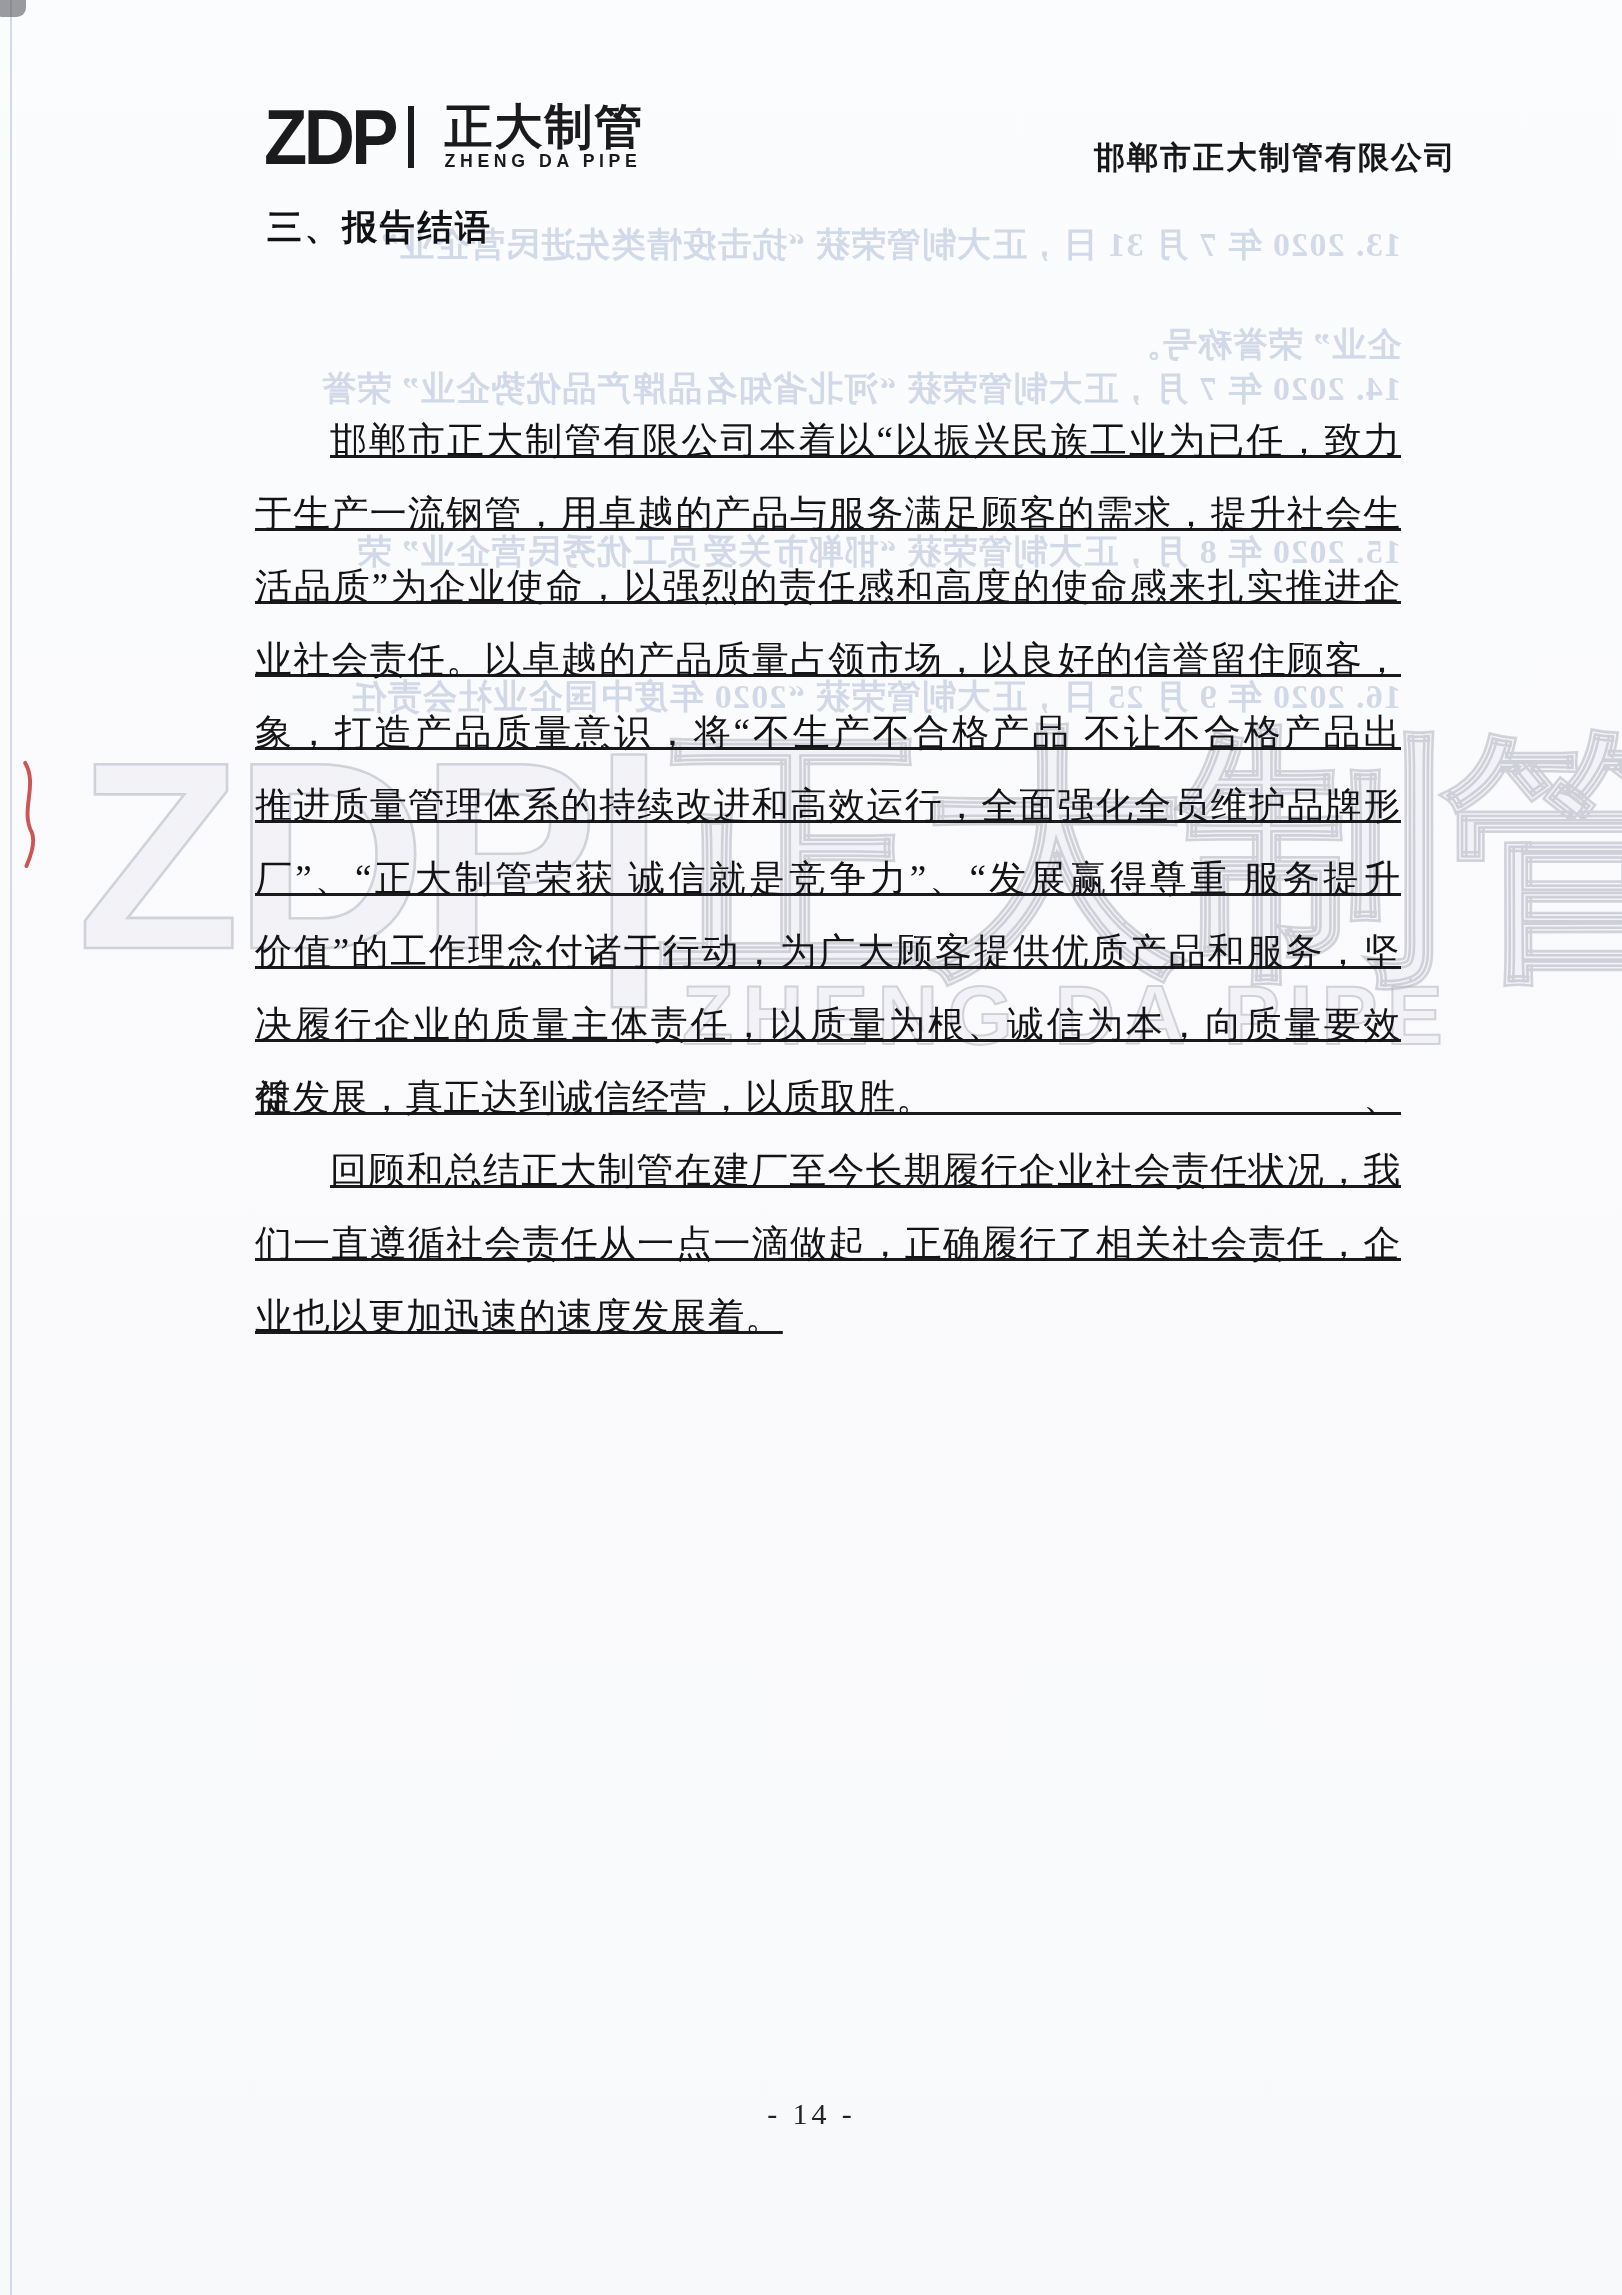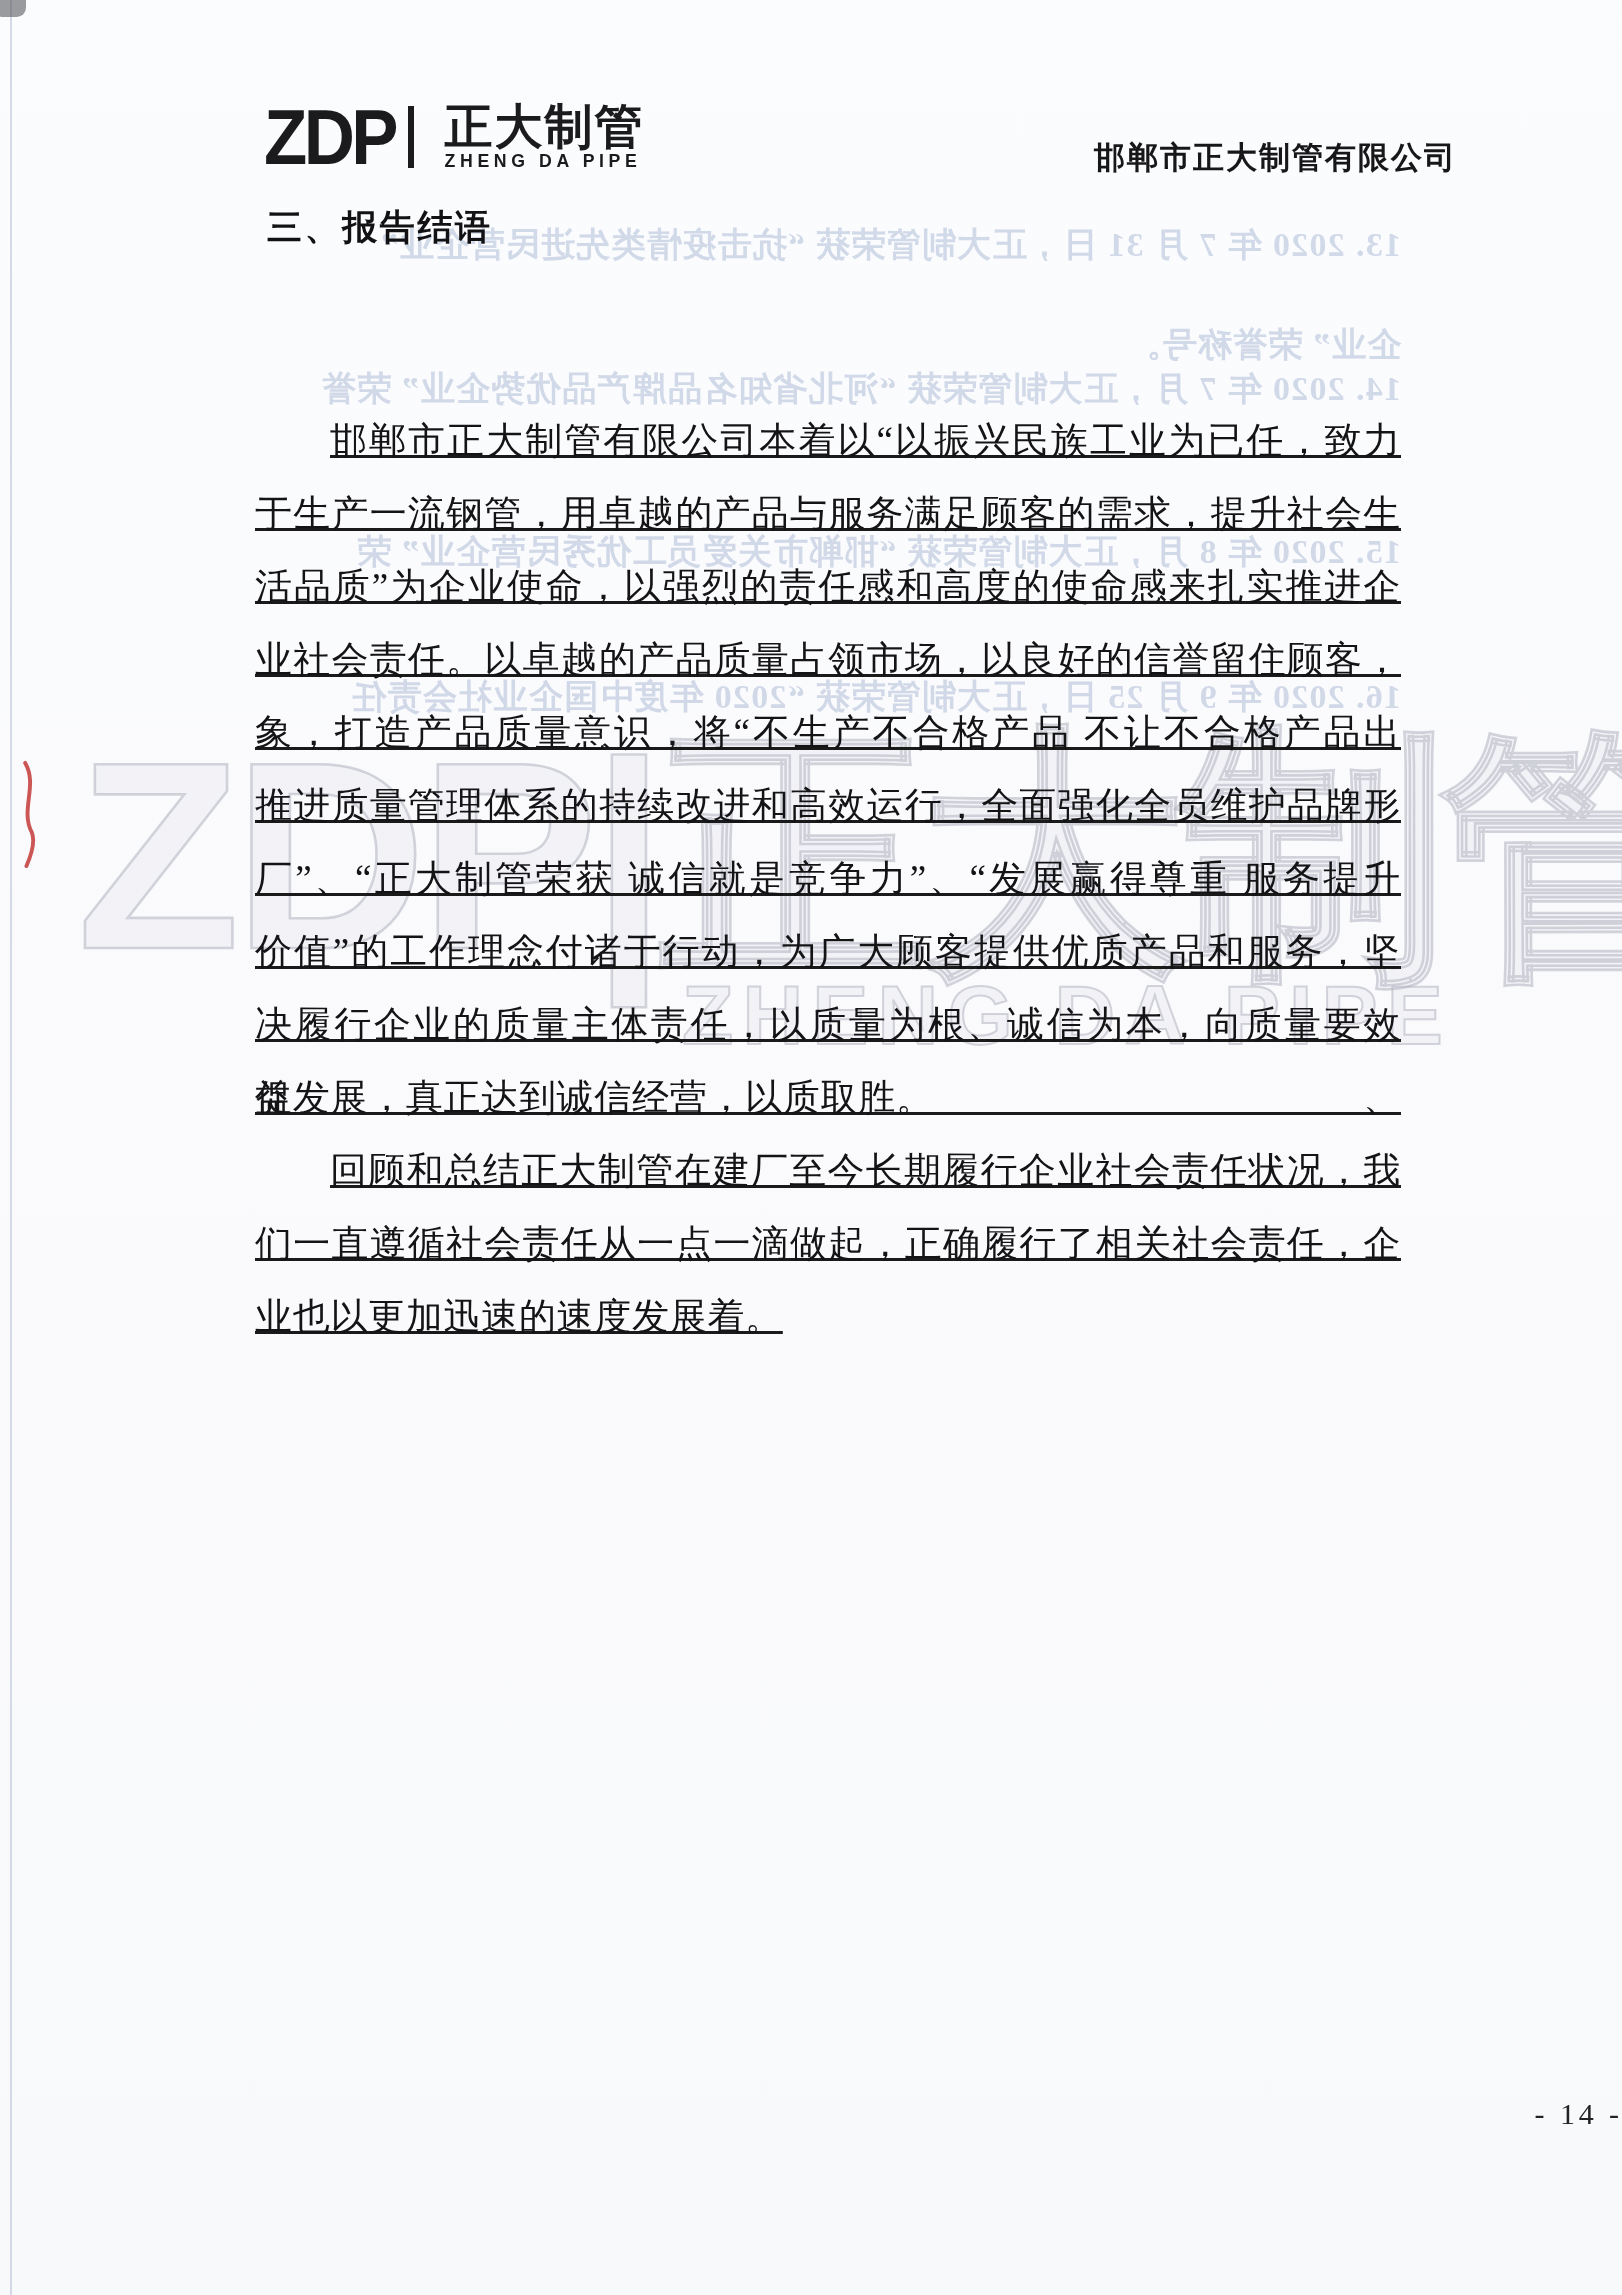--- a/index.html
+++ b/index.html
@@ -52,21 +52,21 @@
   .wm-sub{left:682px;top:967px;font-size:84px;letter-spacing:9.2px;
     -webkit-text-stroke:2px rgba(176,179,192,0.55);}
 
   
   .body-block{position:absolute;left:255px;top:404px;width:1146px;text-decoration:underline;}
   .bline{height:73px;line-height:73px;font-size:37px;color:#141416;
     letter-spacing:0.7px;text-align:justify;text-align-last:justify;white-space:normal;}
   .bline.indent{padding-left:75px;}
   .bline.para-end{text-align-last:left;}
 
-  .page-num{position:absolute;left:0;right:0;top:2097px;text-align:right;
+  .page-num{position:absolute;left:0;right:0;top:2097px;text-align:center;
     font-size:30px;letter-spacing:3.9px;color:#232326;}
 </style>
 </head>
 <body>
 
 <div class="page">
 
   <div class="edge-line"></div>
   <div class="corner-mark"></div>
   <svg class="red-mark" width="34" height="111" viewBox="0 0 52 170">

